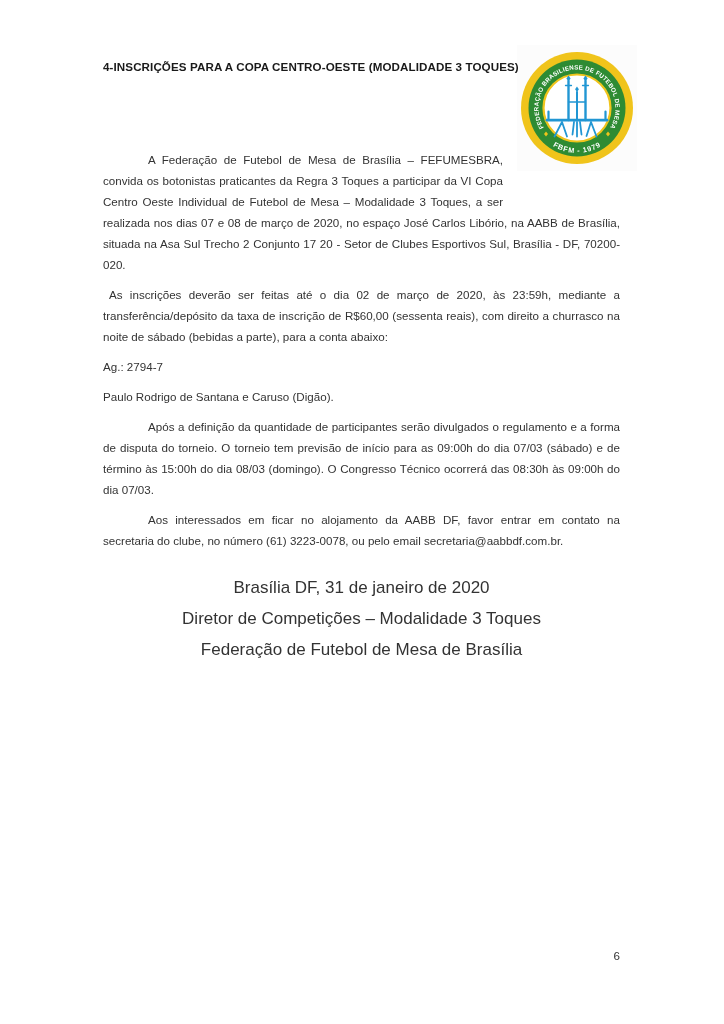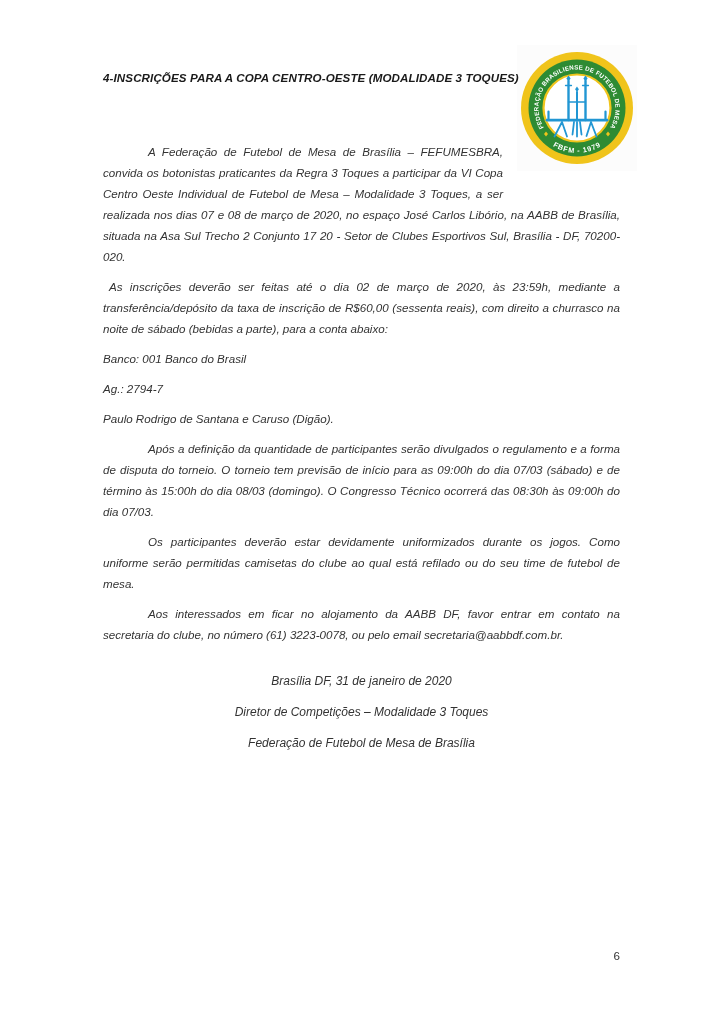--- a/index.html
+++ b/index.html
@@ -8,44 +8,43 @@
     width: 724px;
     height: 1024px;
     background: #ffffff;
     overflow: hidden;
     font-family: "Liberation Sans", sans-serif;
     color: #333333;
   }
   .content {
     position: absolute;
     left: 103px;
-    top: 11px;
+    top: 0;
     width: 517px;
-    font-style: italic;
   }
   .title {
     margin: 56px 0 0 0;
     font-size: 11.6px;
     font-weight: bold;
     line-height: 21px;
     color: #1a1a1a;
     letter-spacing: 0.1px;
   }
   .para {
     font-size: 11.6px;
     line-height: 21px;
     text-align: justify;
     margin: 0 0 9px 0;
   }
   .para.indent { text-indent: 45px; }
-  .para.first { margin-top: 53px; }
+  .para.first { margin-top: 72px; }
   .para.small-indent { text-indent: 6px; }
   .bank-line { text-align: left; }
   .center {
-    font-size: 12px;
+    font-size: 17px;
     line-height: 21px;
     text-align: center;
     margin: 0 0 10px 0;
   }
   .date-line { margin-top: 26px; }
   .sig-name { margin-top: 45px; }
   .logo-spacer {
     float: right;
     width: 117px;
     height: 50px;
@@ -122,27 +121,25 @@
   <div class="content">
     <h1 class="title">4-INSCRIÇÕES PARA A COPA CENTRO-OESTE (MODALIDADE 3 TOQUES)</h1>
 
     <p class="para indent first">
       <span class="logo-spacer"></span>
       <span>A Federação de Futebol de Mesa de Brasília – FEFUMESBRA, convida os botonistas praticantes da Regra 3 Toques a participar da VI Copa Centro Oeste Individual de Futebol de Mesa – Modalidade 3 Toques, a ser realizada nos dias 07 e 08 de março de 2020, no espaço José Carlos Libório, na AABB de Brasília, situada na Asa Sul Trecho 2 Conjunto 17 20 - Setor de Clubes Esportivos Sul, Brasília - DF, 70200-020.</span>
     </p>
 
     <p class="para small-indent">As inscrições deverão ser feitas até o dia 02 de março de 2020, às 23:59h, mediante a transferência/depósito da taxa de inscrição de R$60,00 (sessenta reais), com direito a churrasco na noite de sábado (bebidas a parte), para a conta abaixo:</p>
 
-    <p class="para bank-line">Banco: 001 Banco do Brasil</p>
     <p class="para bank-line">Ag.: 2794-7</p>
     <p class="para bank-line">Paulo Rodrigo de Santana e Caruso (Digão).</p>
 
     <p class="para indent">Após a definição da quantidade de participantes serão divulgados o regulamento e a forma de disputa do torneio. O torneio tem previsão de início para as 09:00h do dia 07/03 (sábado) e de término às 15:00h do dia 08/03 (domingo). O Congresso Técnico ocorrerá das 08:30h às 09:00h do dia 07/03.</p>
 
-    <p class="para indent">Os participantes deverão estar devidamente uniformizados durante os jogos. Como uniforme serão permitidas camisetas do clube ao qual está refilado ou do seu time de futebol de mesa.</p>
 
     <p class="para indent">Aos interessados em ficar no alojamento da AABB DF, favor entrar em contato na secretaria do clube, no número (61) 3223-0078, ou pelo email secretaria@aabbdf.com.br.</p>
 
     <p class="center date-line">Brasília DF, 31 de janeiro de 2020</p>
 
     <p class="center">Diretor de Competições – Modalidade 3 Toques</p>
     <p class="center">Federação de Futebol de Mesa de Brasília</p>
   </div>
 
   <div class="page-number">6</div>

